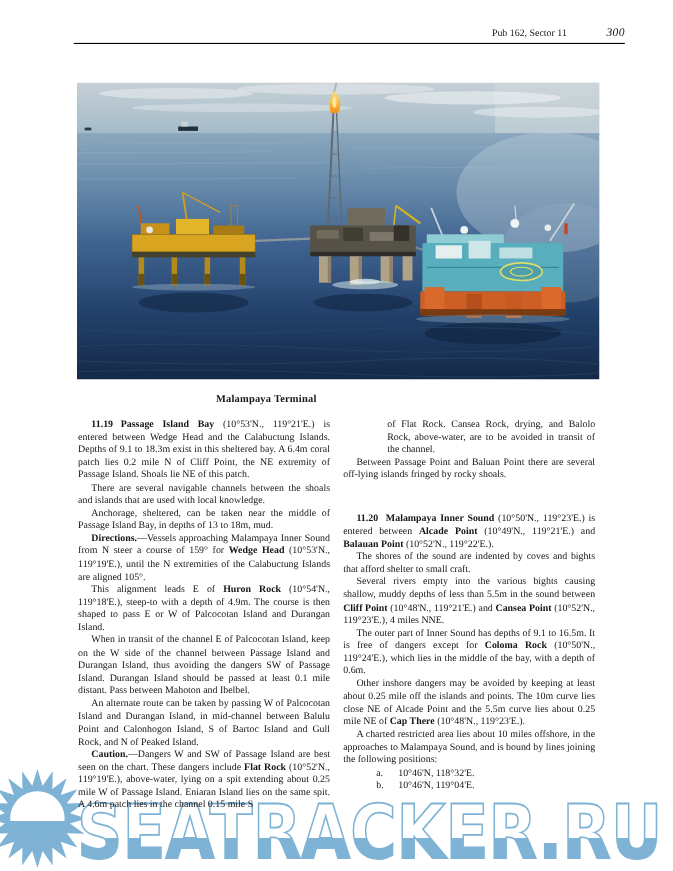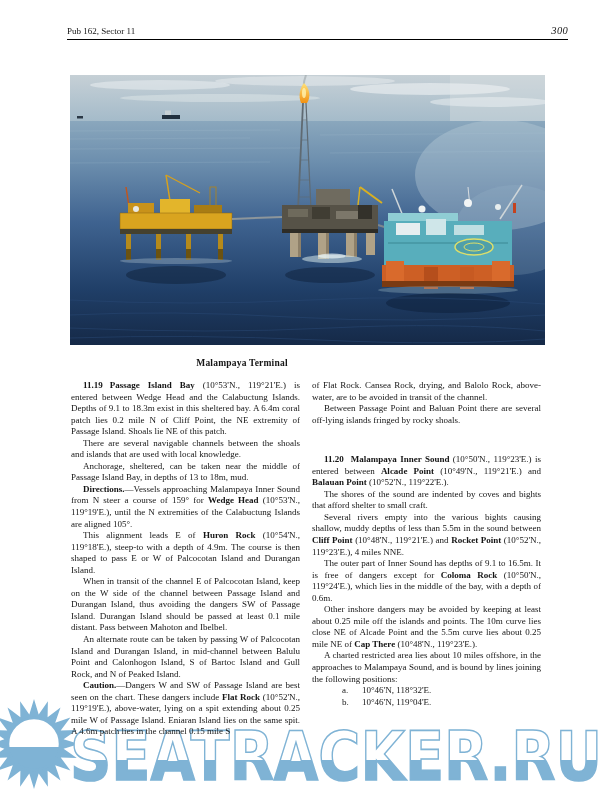--- a/index.html
+++ b/index.html
@@ -3,39 +3,39 @@
 <meta charset="utf-8">
 <title>Pub 162 Sector 11 — Page 300</title>
 <style>
   html,body{margin:0;padding:0;background:#ffffff;}
   body{width:612px;height:792px;position:relative;overflow:hidden;
        font-family:"Liberation Serif",serif;color:#151515;}
 
   .layer{position:absolute;z-index:1;}
 
   
-  .runhead{top:25px;left:67px;width:501px;display:flex;justify-content:space-between;
+  .runhead{top:25px;left:67px;width:501px;display:flex;justify-content:flex-end;
            align-items:baseline;gap:36px;border-bottom:1.6px solid #000;
            padding-bottom:3px;font-size:9px;}
   .runhead .pagenum{font-size:10.5px;letter-spacing:.3px;font-style:italic;}
 
   
   .photo{top:75px;left:70px;width:475px;height:270px;}
   .photo svg{display:block;width:475px;height:270px;}
 
   
   .caption{top:358px;left:0;width:484px;text-align:center;
            font-weight:bold;font-size:9.5px;letter-spacing:.2px;}
 
   
   .cols{top:380px;left:71px;width:470px;display:flex;gap:12px;}
   .col{width:229px;font-size:9px;line-height:11.55px;text-align:justify;
        hyphens:auto;}
   .para{margin:0;text-indent:12px;}
-  .para.noindent{text-indent:0;}
+  .para.noindent{text-indent:0;margin-left:40px;}
   .para.gap{margin-top:28px;}
   .b{font-weight:bold;}
   .num{margin-right:7px;}
   .list-row{display:flex;margin-left:30px;text-align:left;}
   .list-label{width:20px;flex:none;}
 
   
   .watermark{position:absolute;left:0;top:694px;width:612px;height:98px;
              z-index:0;pointer-events:none;}
 </style>
@@ -225,21 +225,21 @@
       <p class="para"><span class="">This alignment leads E of </span><span class="b">Huron Rock</span><span class=""> (10°54'N., 119°18'E.), steep-to with a depth of 4.9m. The course is then shaped to pass E or W of Palcocotan Island and Durangan Island.</span></p>
       <p class="para"><span class="">When in transit of the channel E of Palcocotan Island, keep on the W side of the channel between Passage Island and Durangan Island, thus avoiding the dangers SW of Passage Island. Durangan Island should be passed at least 0.1 mile distant. Pass between Mahoton and Ibelbel.</span></p>
       <p class="para"><span class="">An alternate route can be taken by passing W of Palcocotan Island and Durangan Island, in mid-channel between Balulu Point and Calonhogon Island, S of Bartoc Island and Gull Rock, and N of Peaked Island.</span></p>
       <p class="para"><span class="b">Caution.</span><span class="">—Dangers W and SW of Passage Island are best seen on the chart. These dangers include </span><span class="b">Flat Rock</span><span class=""> (10°52'N., 119°19'E.), above-water, lying on a spit extending about 0.25 mile W of Passage Island. Eniaran Island lies on the same spit. A 4.6m patch lies in the channel 0.15 mile S</span></p>
     </div>
   <div class="col">
       <p class="para noindent"><span class="">of Flat Rock. Cansea Rock, drying, and Balolo Rock, above-water, are to be avoided in transit of the channel.</span></p>
       <p class="para"><span class="">Between Passage Point and Baluan Point there are several off-lying islands fringed by rocky shoals.</span></p>
       <p class="para gap"><span class="b num">11.20</span><span class="b">Malampaya Inner Sound</span><span class=""> (10°50'N., 119°23'E.) is entered between </span><span class="b">Alcade Point</span><span class=""> (10°49'N., 119°21'E.) and </span><span class="b">Balauan Point</span><span class=""> (10°52'N., 119°22'E.).</span></p>
       <p class="para"><span class="">The shores of the sound are indented by coves and bights that afford shelter to small craft.</span></p>
-      <p class="para"><span class="">Several rivers empty into the various bights causing shallow, muddy depths of less than 5.5m in the sound between </span><span class="b">Cliff Point</span><span class=""> (10°48'N., 119°21'E.) and </span><span class="b">Rocket Point</span><span class=""> (10°52'N., 119°23'E.), 4 miles NNE.</span></p>
+      <p class="para"><span class="">Several rivers empty into the various bights causing shallow, muddy depths of less than 5.5m in the sound between </span><span class="b">Cliff Point</span><span class=""> (10°48'N., 119°21'E.) and </span><span class="b">Cansea Point</span><span class=""> (10°52'N., 119°23'E.), 4 miles NNE.</span></p>
       <p class="para"><span class="">The outer part of Inner Sound has depths of 9.1 to 16.5m. It is free of dangers except for </span><span class="b">Coloma Rock</span><span class=""> (10°50'N., 119°24'E.), which lies in the middle of the bay, with a depth of 0.6m.</span></p>
       <p class="para"><span class="">Other inshore dangers may be avoided by keeping at least about 0.25 mile off the islands and points. The 10m curve lies close NE of Alcade Point and the 5.5m curve lies about 0.25 mile NE of </span><span class="b">Cap There</span><span class=""> (10°48'N., 119°23'E.).</span></p>
       <p class="para"><span class="">A charted restricted area lies about 10 miles offshore, in the approaches to Malampaya Sound, and is bound by lines joining the following positions:</span></p>
       <div class="list-row">
         <span class="list-label">a.</span>
         <span>10°46'N, 118°32'E.</span>
       </div>
       <div class="list-row">
         <span class="list-label">b.</span>
         <span>10°46'N, 119°04'E.</span>

